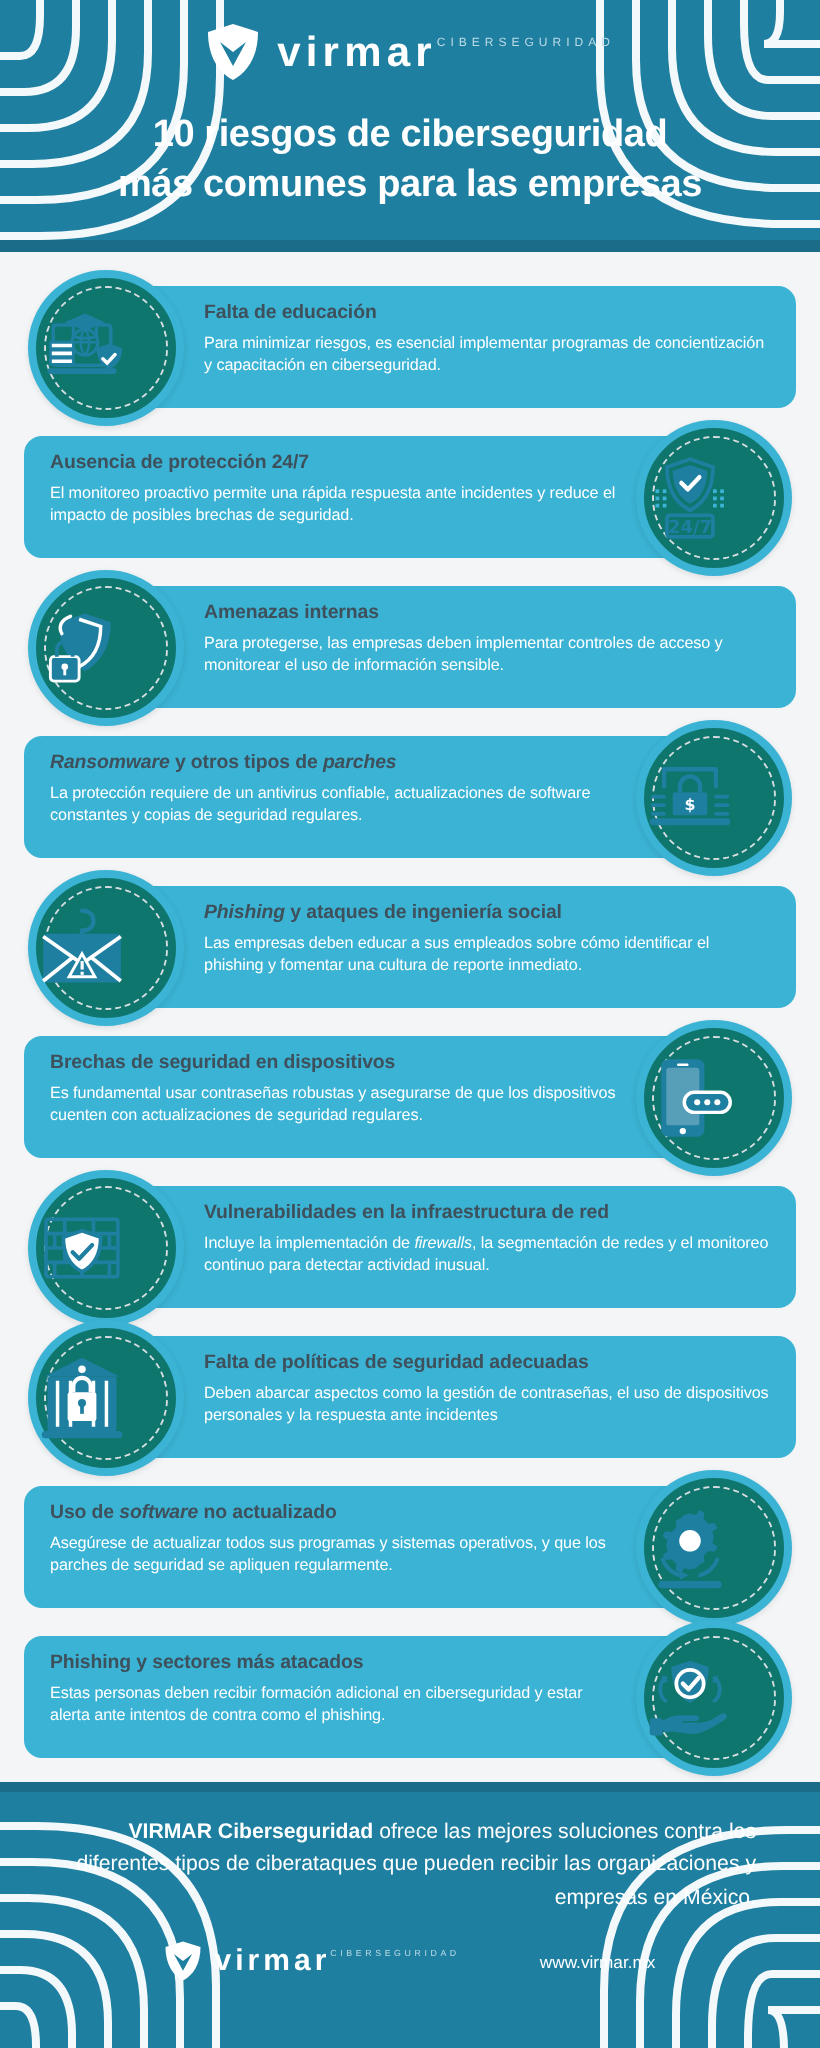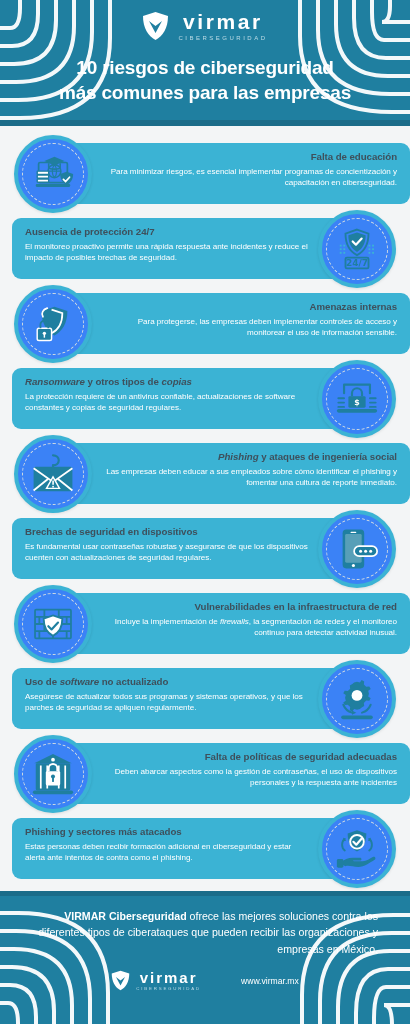--- a/index.html
+++ b/index.html
@@ -26,21 +26,21 @@
   .waves { position:absolute; pointer-events:none; }
   .wave-tl { left:-40px; top:-58px; }
   .wave-tr { right:-34px; top:-60px; }
 
   .logo-row {
     position:relative; z-index:3;
     display:flex; align-items:center; justify-content:center;
     gap:9px; padding-top:11px;
   }
   .logo-shield { width:27px; height:30px; display:block; }
-  .logo-text { display:flex; flex-direction:column; line-height:1;align-items:center; }
+  .logo-text { display:flex; flex-direction:row; line-height:1; }
   .logo-word {
     color:#ffffff; font-size:21px; font-weight:bold;
     letter-spacing:2.6px;
   }
   .logo-sub {
     color:#bcdbe6; font-size:6px; letter-spacing:2.5px;
     margin-top:3px; font-weight:normal;
   }
 
   .title {
@@ -60,42 +60,42 @@
     height:75px;
     margin-bottom:0px;
   }
   .panel {
     position:absolute; top:8px;
     height:61px;
     background:#3bb3d4;
     border-radius:9px;
     padding:8px 13px 0 13px;
   }
-  .row.left .panel  { left:66px;  right:0; padding-left:36px;text-align:right; }
+  .row.left .panel  { left:66px;  right:12px; padding-left:36px; }
   .row.right .panel { left:12px;  right:66px; padding-right:36px; }
 
   .row-title {
     color:#3e505c; font-size:9.7px; font-weight:bold;
     line-height:1.2; margin-bottom:3px;
     letter-spacing:-0.05px;
   }
   .row-title em { font-style:italic; }
   .row-body {
     color:#ffffff; font-size:8.1px; line-height:1.45;
     letter-spacing:-0.05px;
   }
   .row-body em { font-style:italic; }
 
   
   .medallion {
     position:absolute; top:0px;
     width:78px; height:78px; border-radius:50%;
-    background:#3b82f6;
+    background:#0f766e;
     border:4px solid #3bb3d4;
-    display:flex; align-items:center; justify-content:center;
+    display:flex; align-items:center; justify-content:flex-start;
     z-index:4;
     box-shadow:0 1px 3px rgba(0,0,0,0.10);
   }
   .medallion::after{
     content:""; position:absolute; left:4px; top:4px; right:4px; bottom:4px;
     border-radius:50%; border:1px dashed #d5dde1;
   }
   .row.left  .medallion { left:14px; }
   .row.right .medallion { right:14px; }
   .medallion svg { width:46px; height:46px; display:block; position:relative; z-index:2;}
@@ -246,21 +246,21 @@
       <path d="M24 10c-6 2-9 7-6 12" fill="none" stroke="#ffffff" stroke-width="2.4" stroke-linecap="round"></path>
       <rect x="10" y="38" width="20" height="17" rx="2.5" fill="#1f7fa0" stroke="#ffffff" stroke-width="2"></rect>
       <path d="M14.5 38v-5a5.5 5.5 0 0 1 11 0v5" fill="none" stroke="#1f7fa0" stroke-width="2.6"></path>
       <circle cx="20" cy="45" r="2.3" fill="#ffffff"></circle>
       <rect x="19" y="46" width="2" height="5" fill="#ffffff"></rect>
     </svg>
         </div>
       </div>
       <div class="row right">
         <div class="panel">
-          <div class="row-title"><em>Ransomware</em> y otros tipos de <em>copias</em></div>
+          <div class="row-title"><em>Ransomware</em> y otros tipos de <em>parches</em></div>
           <div class="row-body">La protección requiere de un antivirus confiable, actualizaciones de software constantes y copias de seguridad regulares.</div>
         </div>
         <div class="medallion">
     <svg viewBox="0 0 64 64">
       <path d="M14 12h36M14 12v12M50 12v12" stroke="#1f7fa0" stroke-width="3" fill="none" stroke-linecap="round"></path>
       <rect x="4" y="46" width="56" height="5" rx="2.5" fill="#1f7fa0"></rect>
       <rect x="20" y="28" width="24" height="16" rx="2" fill="#1f7fa0"></rect>
       <path d="M25 28v-4a7 7 0 0 1 14 0v4" fill="none" stroke="#1f7fa0" stroke-width="3"></path>
       <text x="32" y="40" font-family="DejaVu Sans, sans-serif" font-size="11" font-weight="bold" fill="#ffffff" text-anchor="middle">$</text>
       <g stroke="#1f7fa0" stroke-width="2.6" stroke-linecap="round">
@@ -317,54 +317,54 @@
       <g fill="none" stroke="#1f7fa0" stroke-width="2.5">
         <rect x="7" y="12" width="50" height="40" rx="1.5"></rect>
         <path d="M7 22h50M7 32h50M7 42h50"></path>
         <path d="M20 12v10M40 12v10M13 22v10M32 22v10M51 22v10M20 32v10M40 32v10M13 42v10M32 42v10M51 42v10"></path>
       </g>
       <path d="M32 20l13 4.5c0 12-5 20-13 24-8-4-13-12-13-24z" fill="#ffffff" stroke="#1f7fa0" stroke-width="2.6"></path>
       <path d="M25.5 35l4.5 4.5 9-9.5" stroke="#1f7fa0" stroke-width="3" fill="none" stroke-linecap="round" stroke-linejoin="round"></path>
     </svg>
         </div>
       </div>
+      <div class="row left">
+        <div class="panel">
+          <div class="row-title">Falta de políticas de seguridad adecuadas</div>
+          <div class="row-body">Deben abarcar aspectos como la gestión de contraseñas, el uso de dispositivos personales y la respuesta ante incidentes</div>
+        </div>
+        <div class="medallion">
+    <svg viewBox="0 0 64 64">
+      <path d="M32 4l26 13H6z" fill="#1f7fa0"></path>
+      <circle cx="32" cy="12" r="2.6" fill="#ffffff"></circle>
+      <rect x="8" y="17" width="48" height="38" rx="2" fill="#1f7fa0"></rect>
+      <rect x="4" y="55" width="56" height="5" rx="2.5" fill="#1f7fa0"></rect>
+      <g stroke="#ffffff" stroke-width="2.4" fill="none">
+        <path d="M15 20v32M24 20v32M40 20v32M49 20v32"></path>
+      </g>
+      <rect x="22" y="28" width="20" height="20" rx="2" fill="#ffffff"></rect>
+      <path d="M26 28v-4a6 6 0 0 1 12 0v4" fill="none" stroke="#ffffff" stroke-width="2.8"></path>
+      <circle cx="32" cy="35.5" r="2.8" fill="#1f7fa0"></circle>
+      <rect x="30.7" y="37" width="2.6" height="6" fill="#1f7fa0"></rect>
+    </svg>
+        </div>
+      </div>
       <div class="row right">
         <div class="panel">
           <div class="row-title">Uso de <em>software</em> no actualizado</div>
           <div class="row-body">Asegúrese de actualizar todos sus programas y sistemas operativos, y que los parches de seguridad se apliquen regularmente.</div>
         </div>
         <div class="medallion">
     <svg viewBox="0 0 64 64">
       <path d="M32 8l4 1 2.5-3.5 3.5 2-0.5 4.3 3.3 3.3 4.3-0.5 2 3.5-3.5 2.5 1 4-1 4 3.5 2.5-2 3.5-4.3-0.5-3.3 3.3 0.5 4.3-3.5 2L36 46l-4 1-4-1-2.5 3.5-3.5-2 0.5-4.3-3.3-3.3-4.3 0.5-2-3.5 3.5-2.5-1-4 1-4-3.5-2.5 2-3.5 4.3 0.5 3.3-3.3-0.5-4.3 3.5-2L28 9z" fill="#1f7fa0"></path>
       <circle cx="32" cy="27" r="7.5" fill="#ffffff"></circle>
       <path d="M13 40a19 19 0 0 0 12 11" fill="none" stroke="#1f7fa0" stroke-width="2.8" stroke-linecap="round"></path>
       <path d="M51 40a19 19 0 0 1-12 11" fill="none" stroke="#1f7fa0" stroke-width="2.8" stroke-linecap="round"></path>
       <path d="M25 48l0 6 6-3z" fill="#1f7fa0"></path>
       <rect x="10" y="55" width="44" height="5" rx="2.5" fill="#1f7fa0"></rect>
-    </svg>
-        </div>
-      </div>
-      <div class="row left">
-        <div class="panel">
-          <div class="row-title">Falta de políticas de seguridad adecuadas</div>
-          <div class="row-body">Deben abarcar aspectos como la gestión de contraseñas, el uso de dispositivos personales y la respuesta ante incidentes</div>
-        </div>
-        <div class="medallion">
-    <svg viewBox="0 0 64 64">
-      <path d="M32 4l26 13H6z" fill="#1f7fa0"></path>
-      <circle cx="32" cy="12" r="2.6" fill="#ffffff"></circle>
-      <rect x="8" y="17" width="48" height="38" rx="2" fill="#1f7fa0"></rect>
-      <rect x="4" y="55" width="56" height="5" rx="2.5" fill="#1f7fa0"></rect>
-      <g stroke="#ffffff" stroke-width="2.4" fill="none">
-        <path d="M15 20v32M24 20v32M40 20v32M49 20v32"></path>
-      </g>
-      <rect x="22" y="28" width="20" height="20" rx="2" fill="#ffffff"></rect>
-      <path d="M26 28v-4a6 6 0 0 1 12 0v4" fill="none" stroke="#ffffff" stroke-width="2.8"></path>
-      <circle cx="32" cy="35.5" r="2.8" fill="#1f7fa0"></circle>
-      <rect x="30.7" y="37" width="2.6" height="6" fill="#1f7fa0"></rect>
     </svg>
         </div>
       </div>
       <div class="row right">
         <div class="panel">
           <div class="row-title">Phishing y sectores más atacados</div>
           <div class="row-body">Estas personas deben recibir formación adicional en ciberseguridad y estar alerta ante intentos de contra como el phishing.</div>
         </div>
         <div class="medallion">
     <svg viewBox="0 0 64 64">

